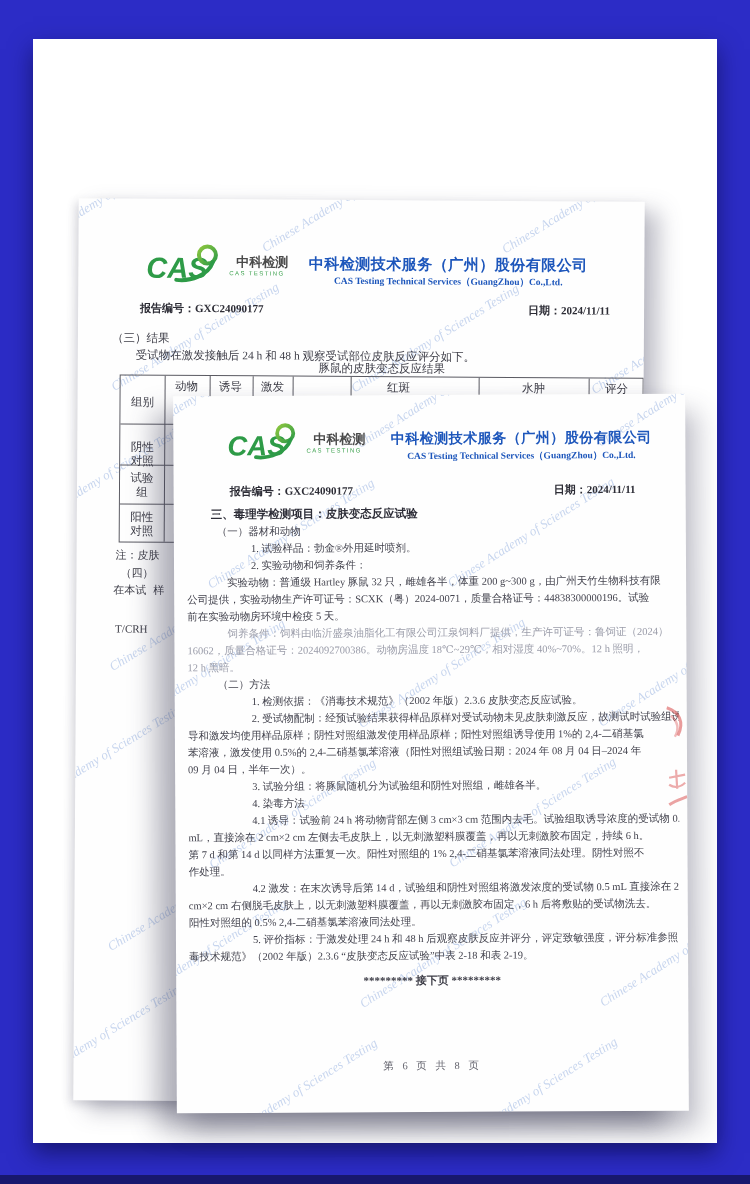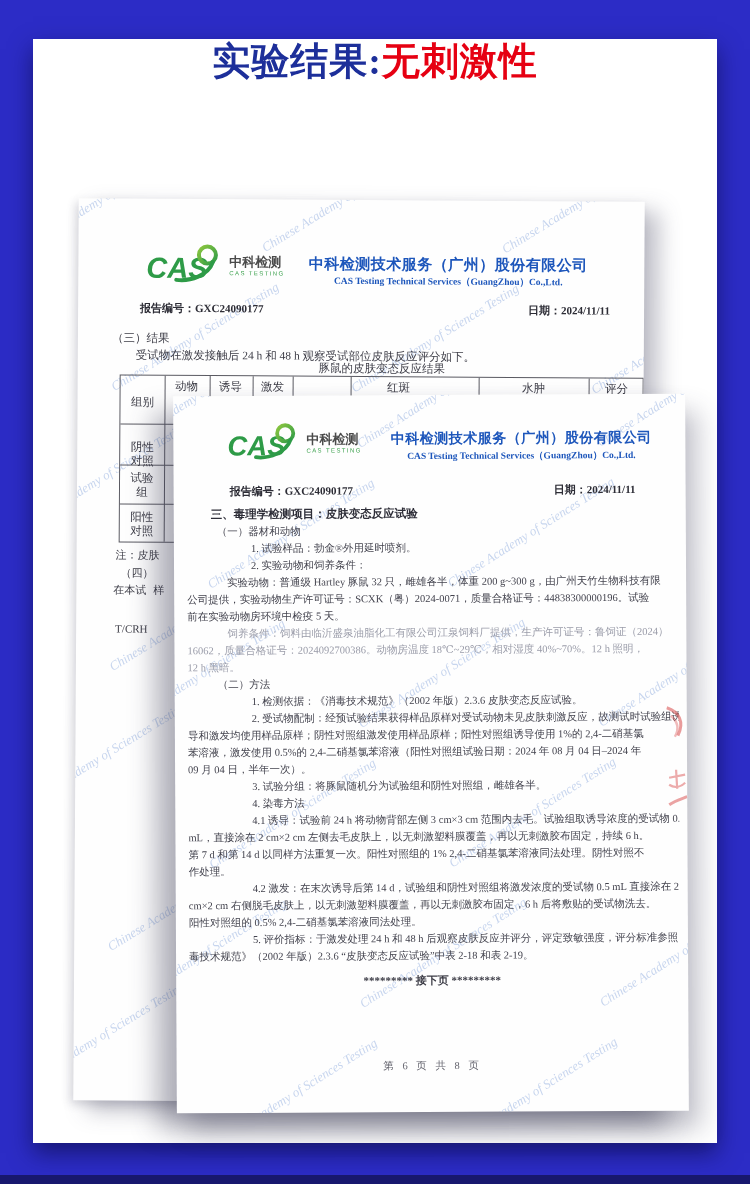--- a/index.html
+++ b/index.html
@@ -20,21 +20,21 @@
              box-shadow:14px 10px 22px rgba(70,70,95,.35), -3px 4px 10px rgba(70,70,95,.2);}
   .front-page{left:142px;top:356px;width:512px;height:717px;z-index:2;transform:rotate(-.3deg);
              box-shadow:-20px 16px 26px rgba(60,60,85,.38), 12px 18px 26px rgba(60,60,85,.3);}
   .wm-layer{position:absolute;inset:0;z-index:0;pointer-events:none;}
   .wm{position:absolute;white-space:nowrap;font-style:italic;font-size:13px;
       color:rgba(125,158,218,.42);transform:rotate(-32deg);}
   .page-content{position:absolute;inset:0;z-index:1;}
   
   .logo{position:absolute;display:flex;align-items:center;gap:5px;}
   .logo-cn{font-family:"Liberation Sans","DejaVu Sans",sans-serif;font-weight:700;
-           font-size:13px;color:#4a4a4a;line-height:14px;}
+           font-size:13px;color:#4a4a4a;line-height:14px;margin-left:7px;}
   .logo-en{font-family:"Liberation Sans","DejaVu Sans",sans-serif;font-size:6px;
            letter-spacing:1.4px;color:#3aa04c;line-height:8px;}
   .company{position:absolute;text-align:center;color:#1d56bb;}
   .company-cn{font-family:"Liberation Sans","DejaVu Sans",sans-serif;font-weight:700;
               font-size:15px;line-height:19px;letter-spacing:.5px;}
   .company-en{font-weight:700;font-size:9.5px;line-height:13px;margin-top:2px;}
   .meta{position:absolute;font-size:11px;font-weight:700;color:#2d2d36;white-space:nowrap;}
   
   .bp-line{position:absolute;font-size:11.5px;color:#3c3c46;white-space:nowrap;}
   .btable{position:absolute;left:42px;top:176px;width:524px;height:168px;
@@ -61,23 +61,20 @@
                font-size:10.5px;color:#63636d;letter-spacing:3px;}
   .seal{position:absolute;right:-1px;top:308px;z-index:2;}
 </style>
 </head>
 <body>
 
 <div class="stage">
   <div class="panel">
 
     <div class="banner">
-      <div class="banner-sub">
-        <span>实验结果:</span><span class="result">无刺激性</span>
-      </div>
     </div>
 
     <div class="page back-page">
       <div class="wm-layer">
           <span class="wm" style="left: -70px; top: -10px;">Chinese Academy of Sciences Testing</span>
           <span class="wm" style="left: 170px; top: -10px;">Chinese Academy of Sciences Testing</span>
           <span class="wm" style="left: 410px; top: -10px;">Chinese Academy of Sciences Testing</span>
           <span class="wm" style="left: 20px; top: 130px;">Chinese Academy of Sciences Testing</span>
           <span class="wm" style="left: 260px; top: 130px;">Chinese Academy of Sciences Testing</span>
           <span class="wm" style="left: 500px; top: 130px;">Chinese Academy of Sciences Testing</span>

